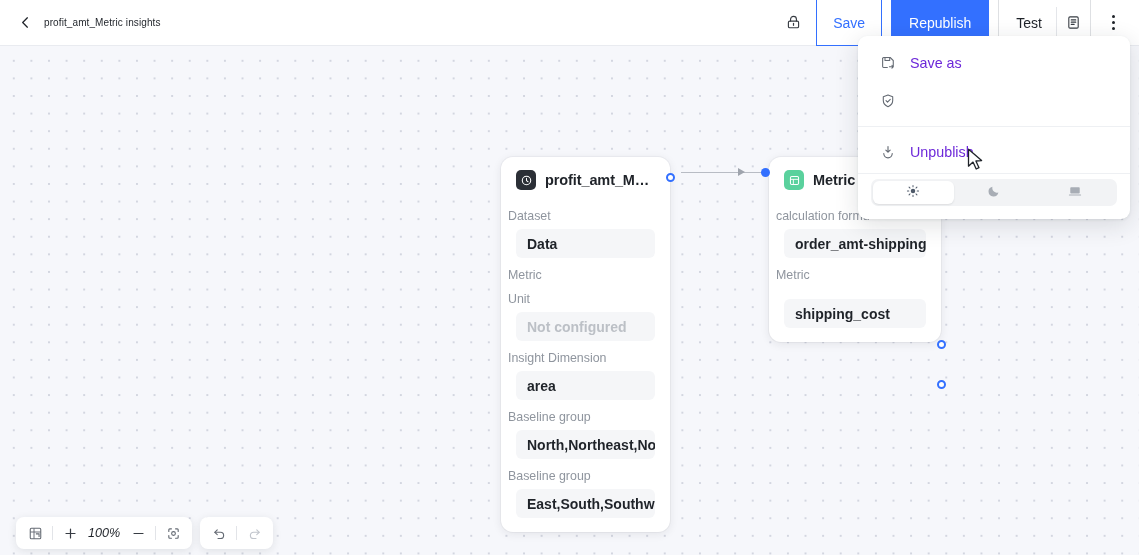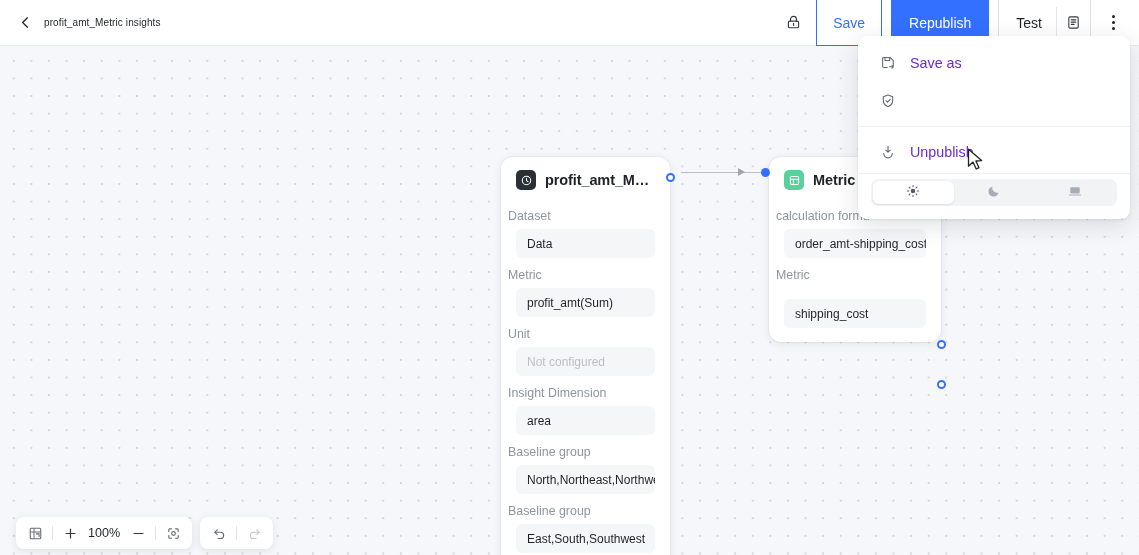--- a/index.html
+++ b/index.html
@@ -176,25 +176,26 @@
     white-space: nowrap;
   }
   .field-box {
     margin: 0 15px;
     height: 29px;
     background: #f5f6f8;
     border-radius: 6px;
     display: flex;
     align-items: center;
     padding: 0 11px;
-    font-size: 12px;
+    font-size: 14px;
     color: #1f2329;
     white-space: nowrap;
     overflow: hidden;
     position: relative;
+    font-weight: bold;
   }
   .field-box.placeholder { color: #bcc0c6; }
 
   
   .port {
     position: absolute;
     width: 9px; height: 9px;
     border-radius: 50%;
     border: 2.3px solid #3370ff;
     background: #ffffff;
@@ -280,20 +281,21 @@
 
   
   .bottombar {
     position: absolute;
     left: 16px;
     bottom: 6px;
     display: flex;
     align-items: flex-start;
     gap: 8px;
     z-index: 30;
+    font-style: italic;
   }
   .bb-group {
     height: 32px;
     background: #ffffff;
     border-radius: 8px;
     box-shadow: 0 2px 8px rgba(31,35,41,0.10);
     display: flex;
     align-items: center;
     padding: 0 9px;
     gap: 7px;
@@ -381,21 +383,20 @@
             <path d="M8 5.2v2.9l1.9 1.4" stroke="#ffffff" stroke-width="1.25" stroke-linecap="round" stroke-linejoin="round"></path>
           </svg>
         </div>
         <div class="node-title">profit_amt_Metric insi...</div>
       </div>
 
       <div class="field-label">Dataset</div>
       <div class="field-box">Data</div>
 
       <div class="field-label">Metric</div>
-      <div class="field-box">profit_amt(Sum)</div>
 
       <div class="field-label">Unit</div>
       <div class="field-box placeholder">Not configured</div>
 
       <div class="field-label">Insight Dimension</div>
       <div class="field-box">area</div>
 
       <div class="field-label">Baseline group</div>
       <div class="field-box">North,Northeast,Northwest</div>
 

